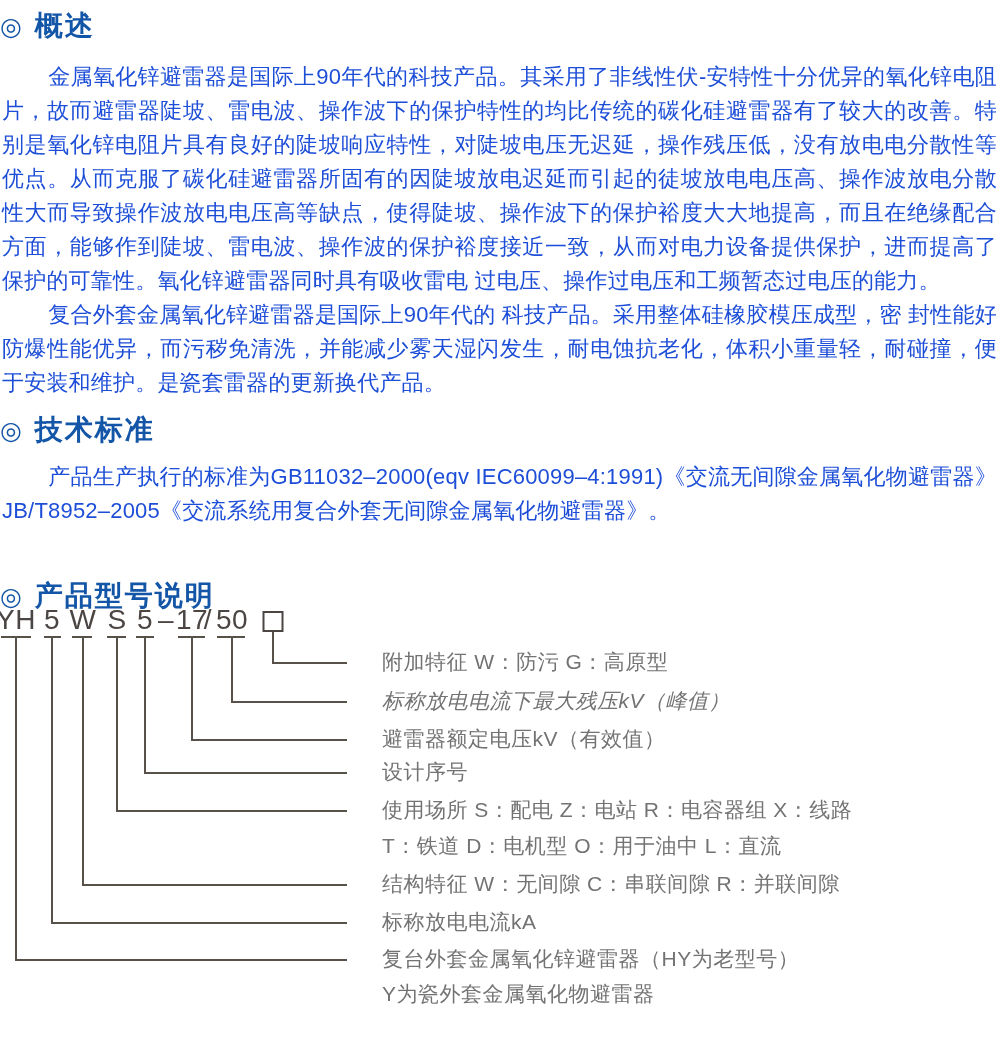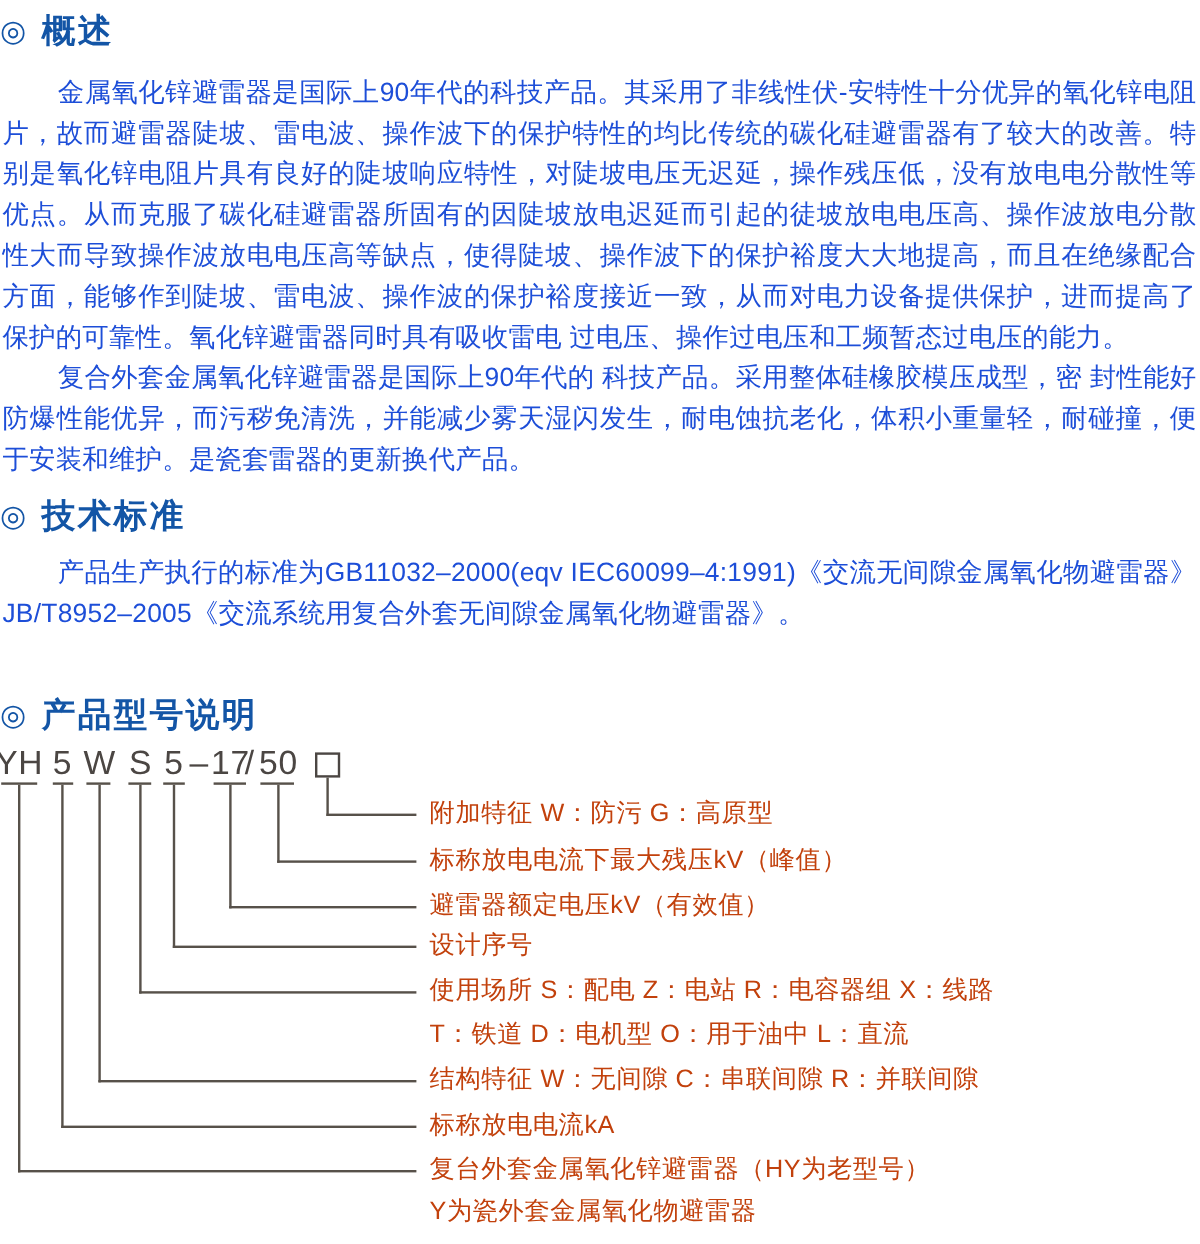--- a/index.html
+++ b/index.html
@@ -12,34 +12,34 @@
     color:#1355a6;white-space:nowrap;
   }
   .heading .marker{font-size:25px;line-height:1;font-weight:400;}
   .heading .title{font-size:28px;font-weight:700;letter-spacing:2px;line-height:1.3;}
   .bodytext{
     position:absolute;left:2px;width:995px;
     font-size:22px;line-height:34px;color:#1d4ed8;
     text-align:justify;letter-spacing:0.2px;
   }
   .bodytext p{margin:0;text-indent:2.1em;}
-  .diagram{position:absolute;left:0;top:622px;width:815px;height:405px;}
+  .diagram{position:absolute;left:0;top:606px;width:815px;height:405px;}
   .model-part{
     position:absolute;top:0;transform:translateX(-50%);
     font-size:28px;line-height:1;color:#4b4643;letter-spacing:0.5px;white-space:pre;
   }
   .model-square{
     position:absolute;top:5px;width:17px;height:17px;
     border:2px solid #4b4643;transform:translateX(-50%);background:transparent;
   }
   .tick{position:absolute;height:0;border-top:2px solid #57514a;}
   .connector{position:absolute;border-left:2px solid #57514a;border-bottom:2px solid #57514a;}
   .diagram-label{
-    position:absolute;font-size:21px;line-height:1.4;color:#c2410c;
-    white-space:pre;letter-spacing:0.5px;
+    position:absolute;font-size:21px;line-height:1.4;color:#737373;
+    white-space:pre;letter-spacing:0.5px;margin-left:24px;
   }
 </style>
 </head>
 <body>
 
 <div class="page">
 
   <div class="heading" style="top:8px">
     <span class="marker">◎</span>
     <span class="title">概述</span>
@@ -84,21 +84,21 @@
       <div class="model-part" style="left: 192px;">17</div>
       <div class="tick" style="left: 178px; width: 27px; top: 30px;"></div>
       <div class="connector" style="left: 191px; top: 32px; width: 154px; height: 101px;"></div>
       <div class="model-part" style="left: 208px;">/</div>
       <div class="model-part" style="left: 232px;">50</div>
       <div class="tick" style="left: 217px; width: 28px; top: 30px;"></div>
       <div class="connector" style="left: 231px; top: 32px; width: 114px; height: 63px;"></div>
       <div class="model-square" style="left: 273px;"></div>
       <div class="connector" style="left: 272px; top: 26px; width: 73px; height: 30px;"></div>
       <div class="diagram-label" style="left: 358px; top: 41px;">附加特征 W：防污 G：高原型</div>
-      <div class="diagram-label" style="left: 358px; top: 80px;">标称放电电流下最大残压kV（峰值）</div>
+      <div class="diagram-label" style="left: 358px; top: 80px; font-style: italic;">标称放电电流下最大残压kV（峰值）</div>
       <div class="diagram-label" style="left: 358px; top: 118px;">避雷器额定电压kV（有效值）</div>
       <div class="diagram-label" style="left: 358px; top: 151px;">设计序号</div>
       <div class="diagram-label" style="left: 358px; top: 189px;">使用场所 S：配电 Z：电站 R：电容器组 X：线路</div>
       <div class="diagram-label" style="left: 358px; top: 225px; text-align: right;">T：铁道 D：电机型 O：用于油中 L：直流</div>
       <div class="diagram-label" style="left: 358px; top: 301px;">标称放电电流kA</div>
       <div class="diagram-label" style="left: 358px; top: 263px;">结构特征 W：无间隙 C：串联间隙 R：并联间隙</div>
       <div class="diagram-label" style="left: 358px; top: 338px;">复台外套金属氧化锌避雷器（HY为老型号）</div>
       <div class="diagram-label" style="left: 358px; top: 373px;">Y为瓷外套金属氧化物避雷器</div>
     </div>
 

